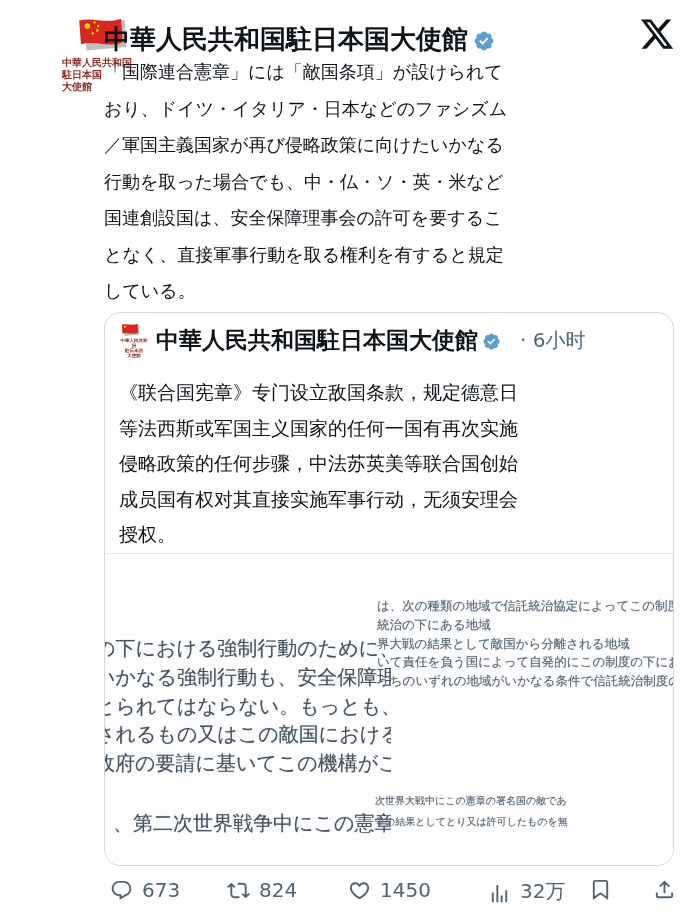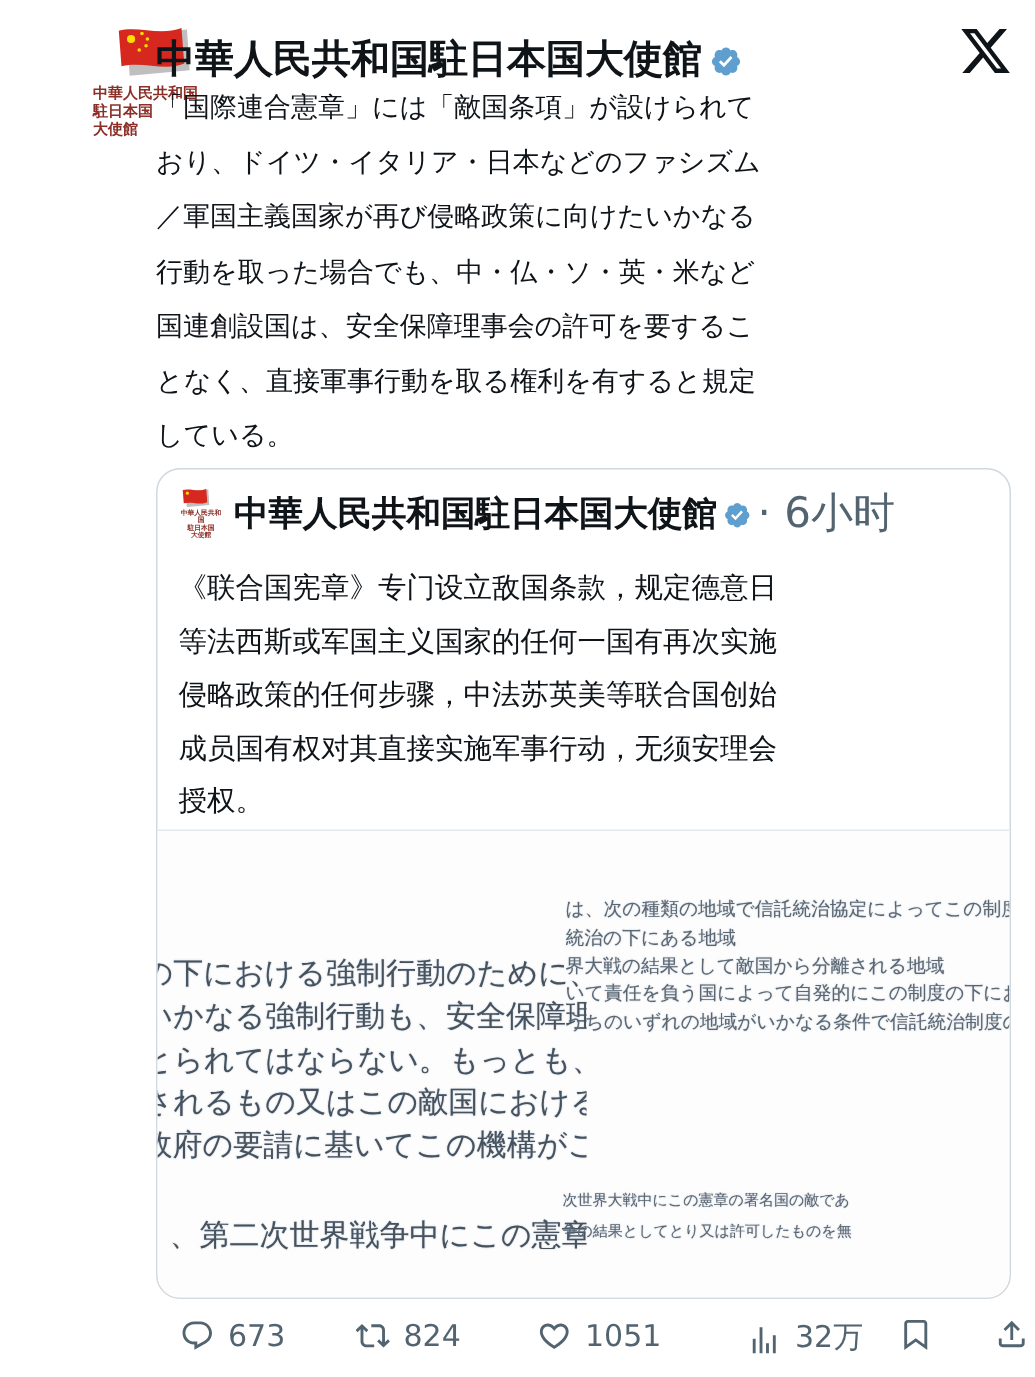--- a/index.html
+++ b/index.html
@@ -34,36 +34,36 @@
     font-size:18px;line-height:36.5px;color:var(--text-primary);white-space:pre-line;}
 
   
   .quote-card{position:absolute;left:104px;top:312px;width:570px;height:554px;
     border:1px solid var(--card-border);border-radius:16px;background:#fff;overflow:hidden;}
   .quote-head{position:absolute;left:14px;top:10px;display:flex;align-items:center;}
   .q-avatar{width:30px;height:34px;text-align:center;margin-right:7px;}
   .q-avatar .avatar-caption{font-size:4.5px;font-weight:bold;line-height:5px;color:var(--avatar-text);white-space:pre-line;}
   .q-name{font-size:23px;font-weight:bold;color:var(--text-primary);white-space:nowrap;}
   .q-badge{margin:2px 2px 0 4px;}
-  .q-time{font-size:28px;color:var(--text-secondary);white-space:nowrap;margin-left:2px;}
+  .q-time{font-size:20px;color:var(--text-secondary);white-space:nowrap;margin-left:17px;}
   .quote-text{position:absolute;left:14px;top:62px;width:545px;
     font-size:19px;line-height:35.5px;color:var(--text-primary);white-space:pre-line;}
 
   
   .quote-image{position:absolute;left:0;top:240px;width:568px;height:312px;
     border-top:1px solid #e2e8ec;background:#fdfdfd;overflow:hidden;}
   .scan{position:absolute;white-space:pre;overflow:hidden;
     text-shadow:0 0 1px rgba(90,110,140,.55);}
   .scan-left{left:-10px;top:80px;width:296px;font-size:20px;line-height:28.8px;color:var(--scan-text);}
   .scan-left-bottom{left:8px;top:256px;width:278px;font-size:20px;color:var(--scan-text);}
   .scan-right{left:272px;top:43px;width:296px;font-size:12.5px;line-height:18.8px;color:var(--scan-text-small);}
   .scan-right-bottom{left:270px;top:237px;width:298px;font-size:10px;line-height:20.5px;color:var(--scan-text-small);}
 
   
-  .actions{position:absolute;left:18px;top:878px;width:571px;height:34px;}
+  .actions{position:absolute;left:8px;top:878px;width:571px;height:34px;}
   .action{position:absolute;display:flex;align-items:center;color:var(--text-secondary);cursor:pointer;}
   .action .cnt{font-size:20px;margin-left:9px;color:var(--text-secondary);}
   .a-reply{left:102px;}
   .a-repost{left:219px;align-items:center;}
   .a-like{left:340px;}
   .a-views{left:480px;align-items:flex-end;}
   .a-bookmark{left:581px;}
   .a-share{left:645px;}
   svg{display:block;}
 </style>
@@ -164,21 +164,21 @@
     <div class="action a-repost">
       <svg width="23" height="23" viewBox="0 0 24 24" fill="var(--text-secondary)">
         <path d="M4.5 3.88l4.432 4.14-1.364 1.46L5.5 7.55V16c0 1.1.896 2 2 2H13v2H7.5c-2.209 0-4-1.79-4-4V7.55L1.432 9.48.068 8.02 4.5 3.88zM16.5 6H11V4h5.5c2.209 0 4 1.79 4 4v8.45l2.068-1.93 1.364 1.46-4.432 4.14-4.432-4.14 1.364-1.46 2.068 1.93V8c0-1.1-.896-2-2-2z"></path>
       </svg>
       <span class="cnt">824</span>
     </div>
     <div class="action a-like">
       <svg width="23" height="23" viewBox="0 0 24 24" fill="var(--text-secondary)">
         <path d="M16.697 5.5c-1.222-.06-2.679.51-3.89 2.16l-.805 1.09-.806-1.09C9.984 6.01 8.526 5.44 7.304 5.5c-1.243.07-2.349.78-2.91 1.91-.552 1.12-.633 2.78.479 4.82 1.074 1.97 3.257 4.27 7.129 6.61 3.87-2.34 6.052-4.64 7.126-6.61 1.111-2.04 1.03-3.7.477-4.82-.561-1.13-1.666-1.84-2.908-1.91zm4.187 7.69c-1.351 2.48-4.001 5.12-8.379 7.67l-.503.3-.504-.3c-4.379-2.55-7.029-5.19-8.382-7.67-1.36-2.5-1.41-4.86-.514-6.67.887-1.79 2.647-2.91 4.601-3.01 1.651-.09 3.368.56 4.798 2.01 1.429-1.45 3.146-2.1 4.796-2.01 1.954.1 3.714 1.22 4.601 3.01.896 1.81.846 4.17-.514 6.67z"></path>
       </svg>
-      <span class="cnt">1051</span>
+      <span class="cnt">1450</span>
     </div>
     <div class="action a-views">
       <svg width="23" height="23" viewBox="0 0 24 24" fill="var(--text-secondary)">
         <path d="M8.75 21V3h2v18h-2zM18 21V8.5h2V21h-2zM4 21l.004-10h2L6 21H4zm9.248 0v-7h2v7h-2z"></path>
       </svg>
       <span class="cnt">32万</span>
     </div>
     <div class="action a-bookmark">
       <svg width="23" height="23" viewBox="0 0 24 24" fill="var(--text-secondary)">
         <path d="M4 4.5C4 3.12 5.119 2 6.5 2h11C18.881 2 20 3.12 20 4.5v18.44l-8-5.71-8 5.71V4.5zM6.5 4c-.276 0-.5.22-.5.5v14.56l6-4.29 6 4.29V4.5c0-.28-.224-.5-.5-.5h-11z"></path>

